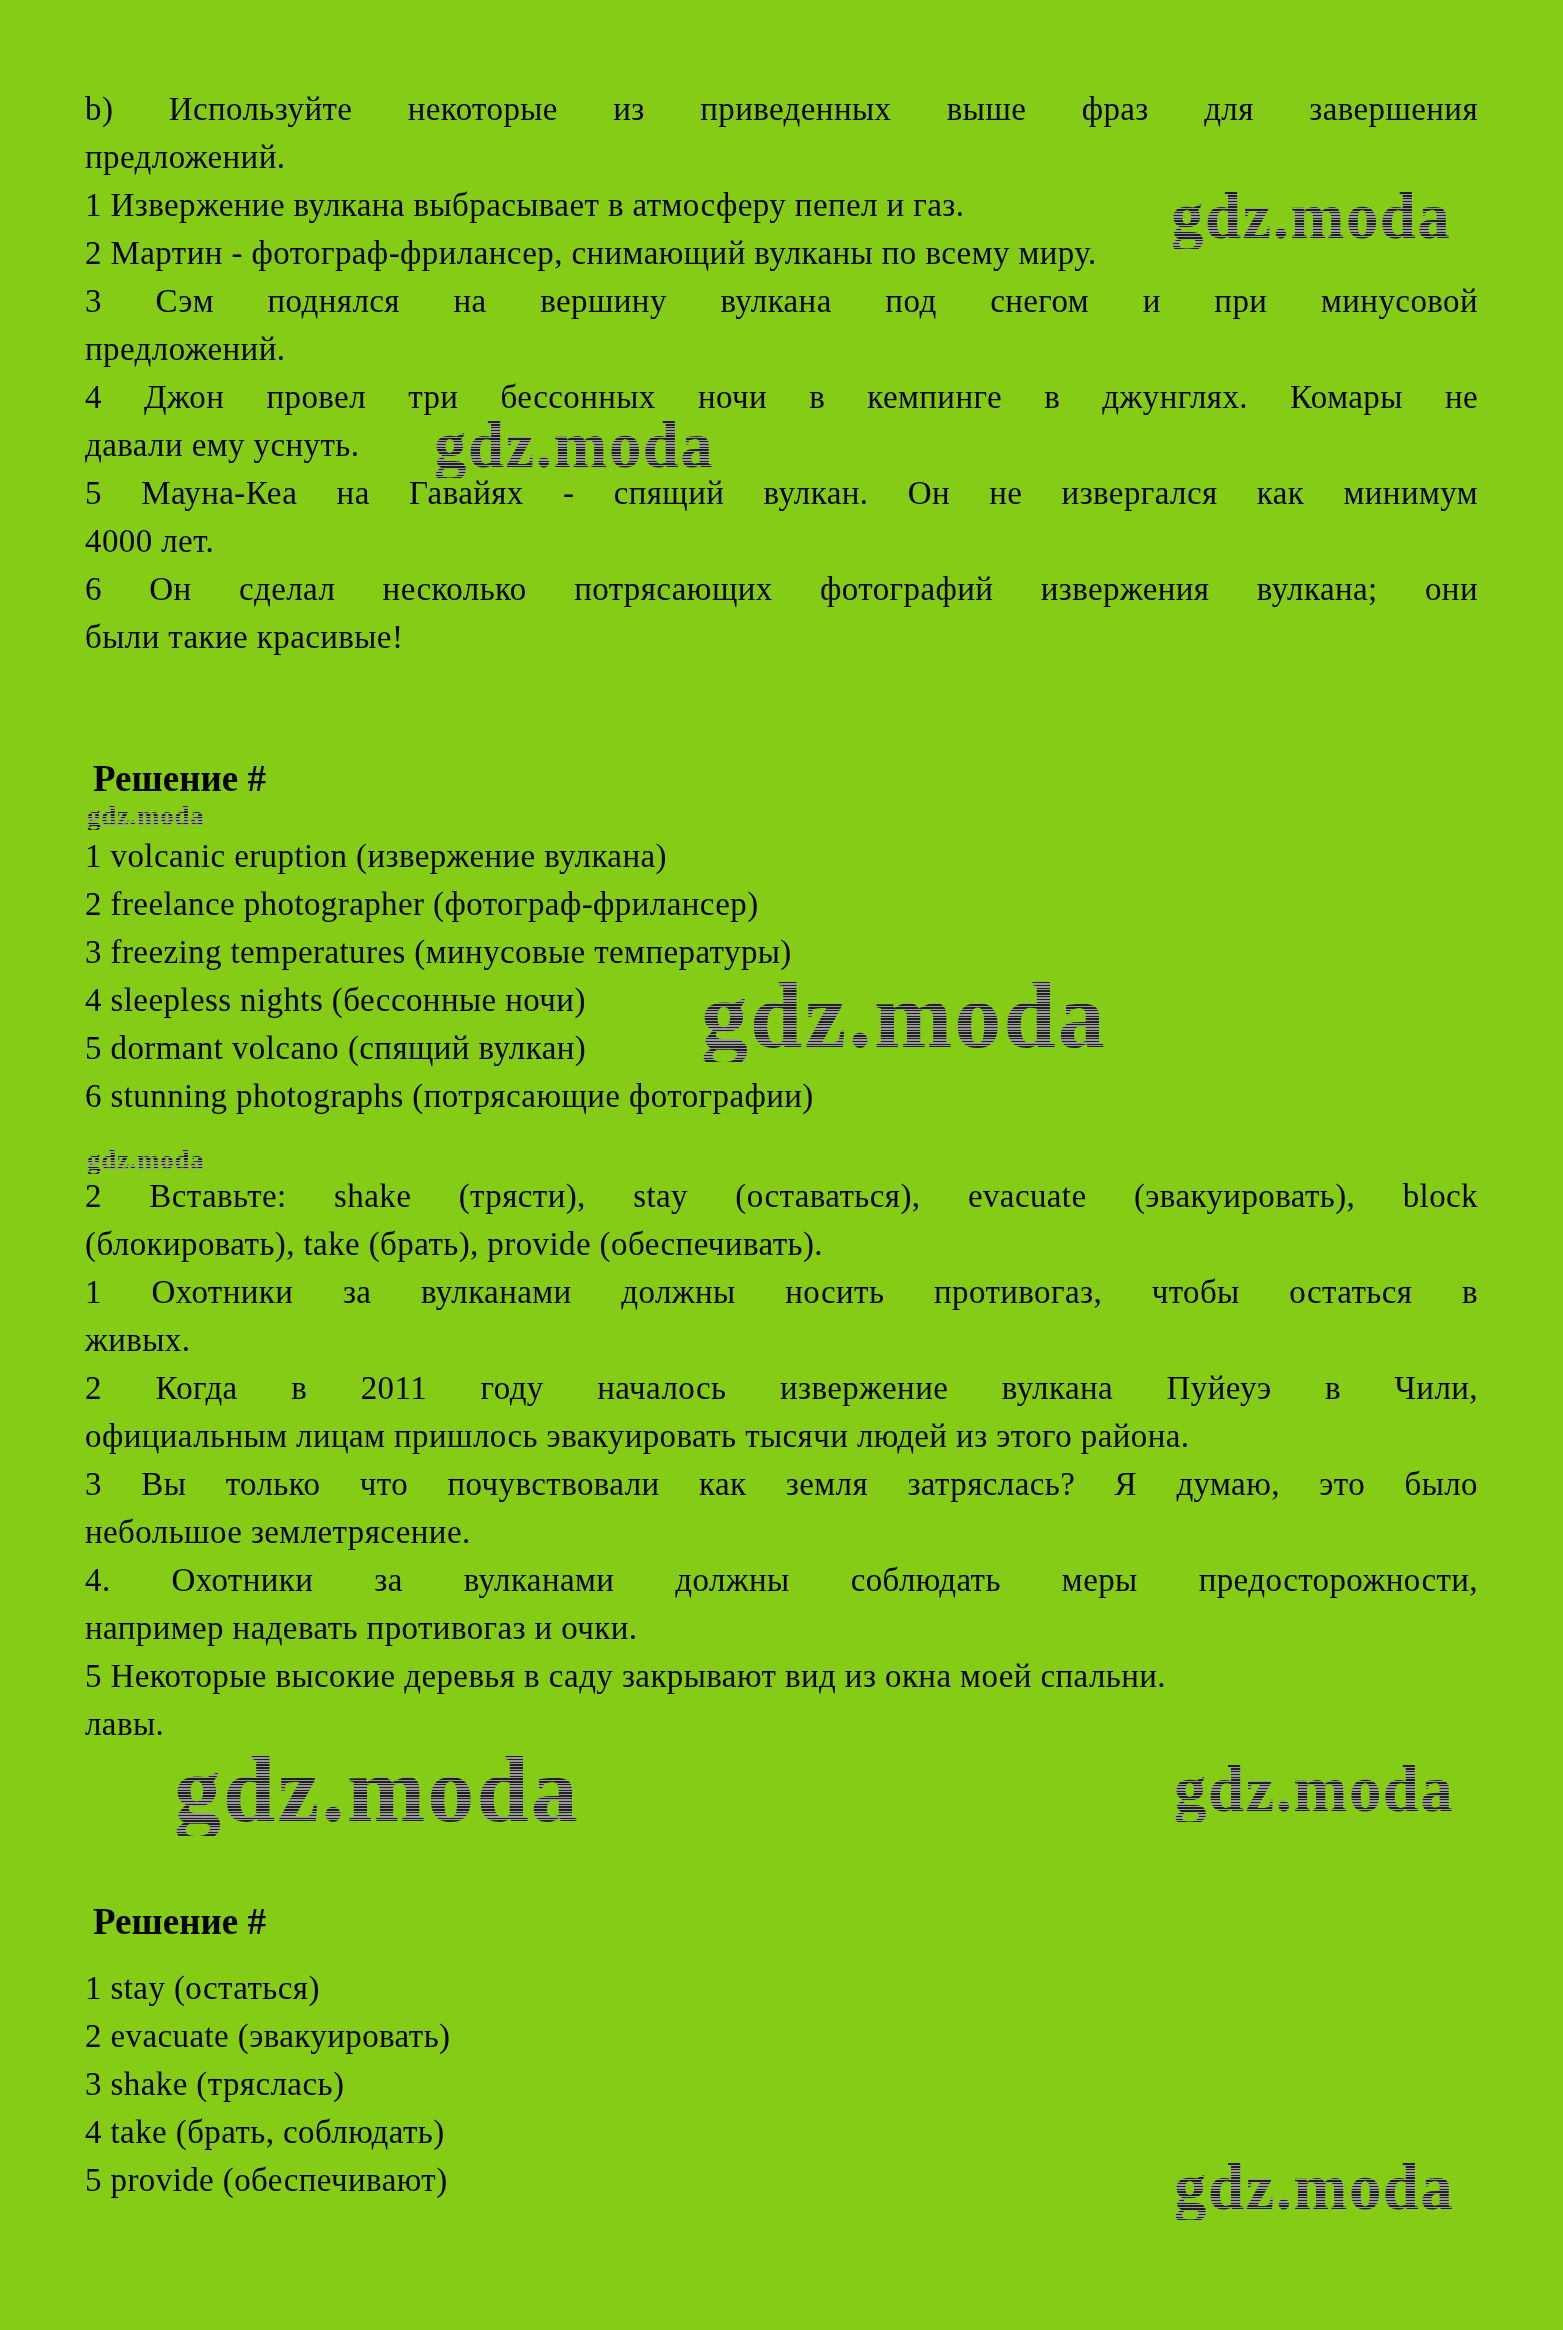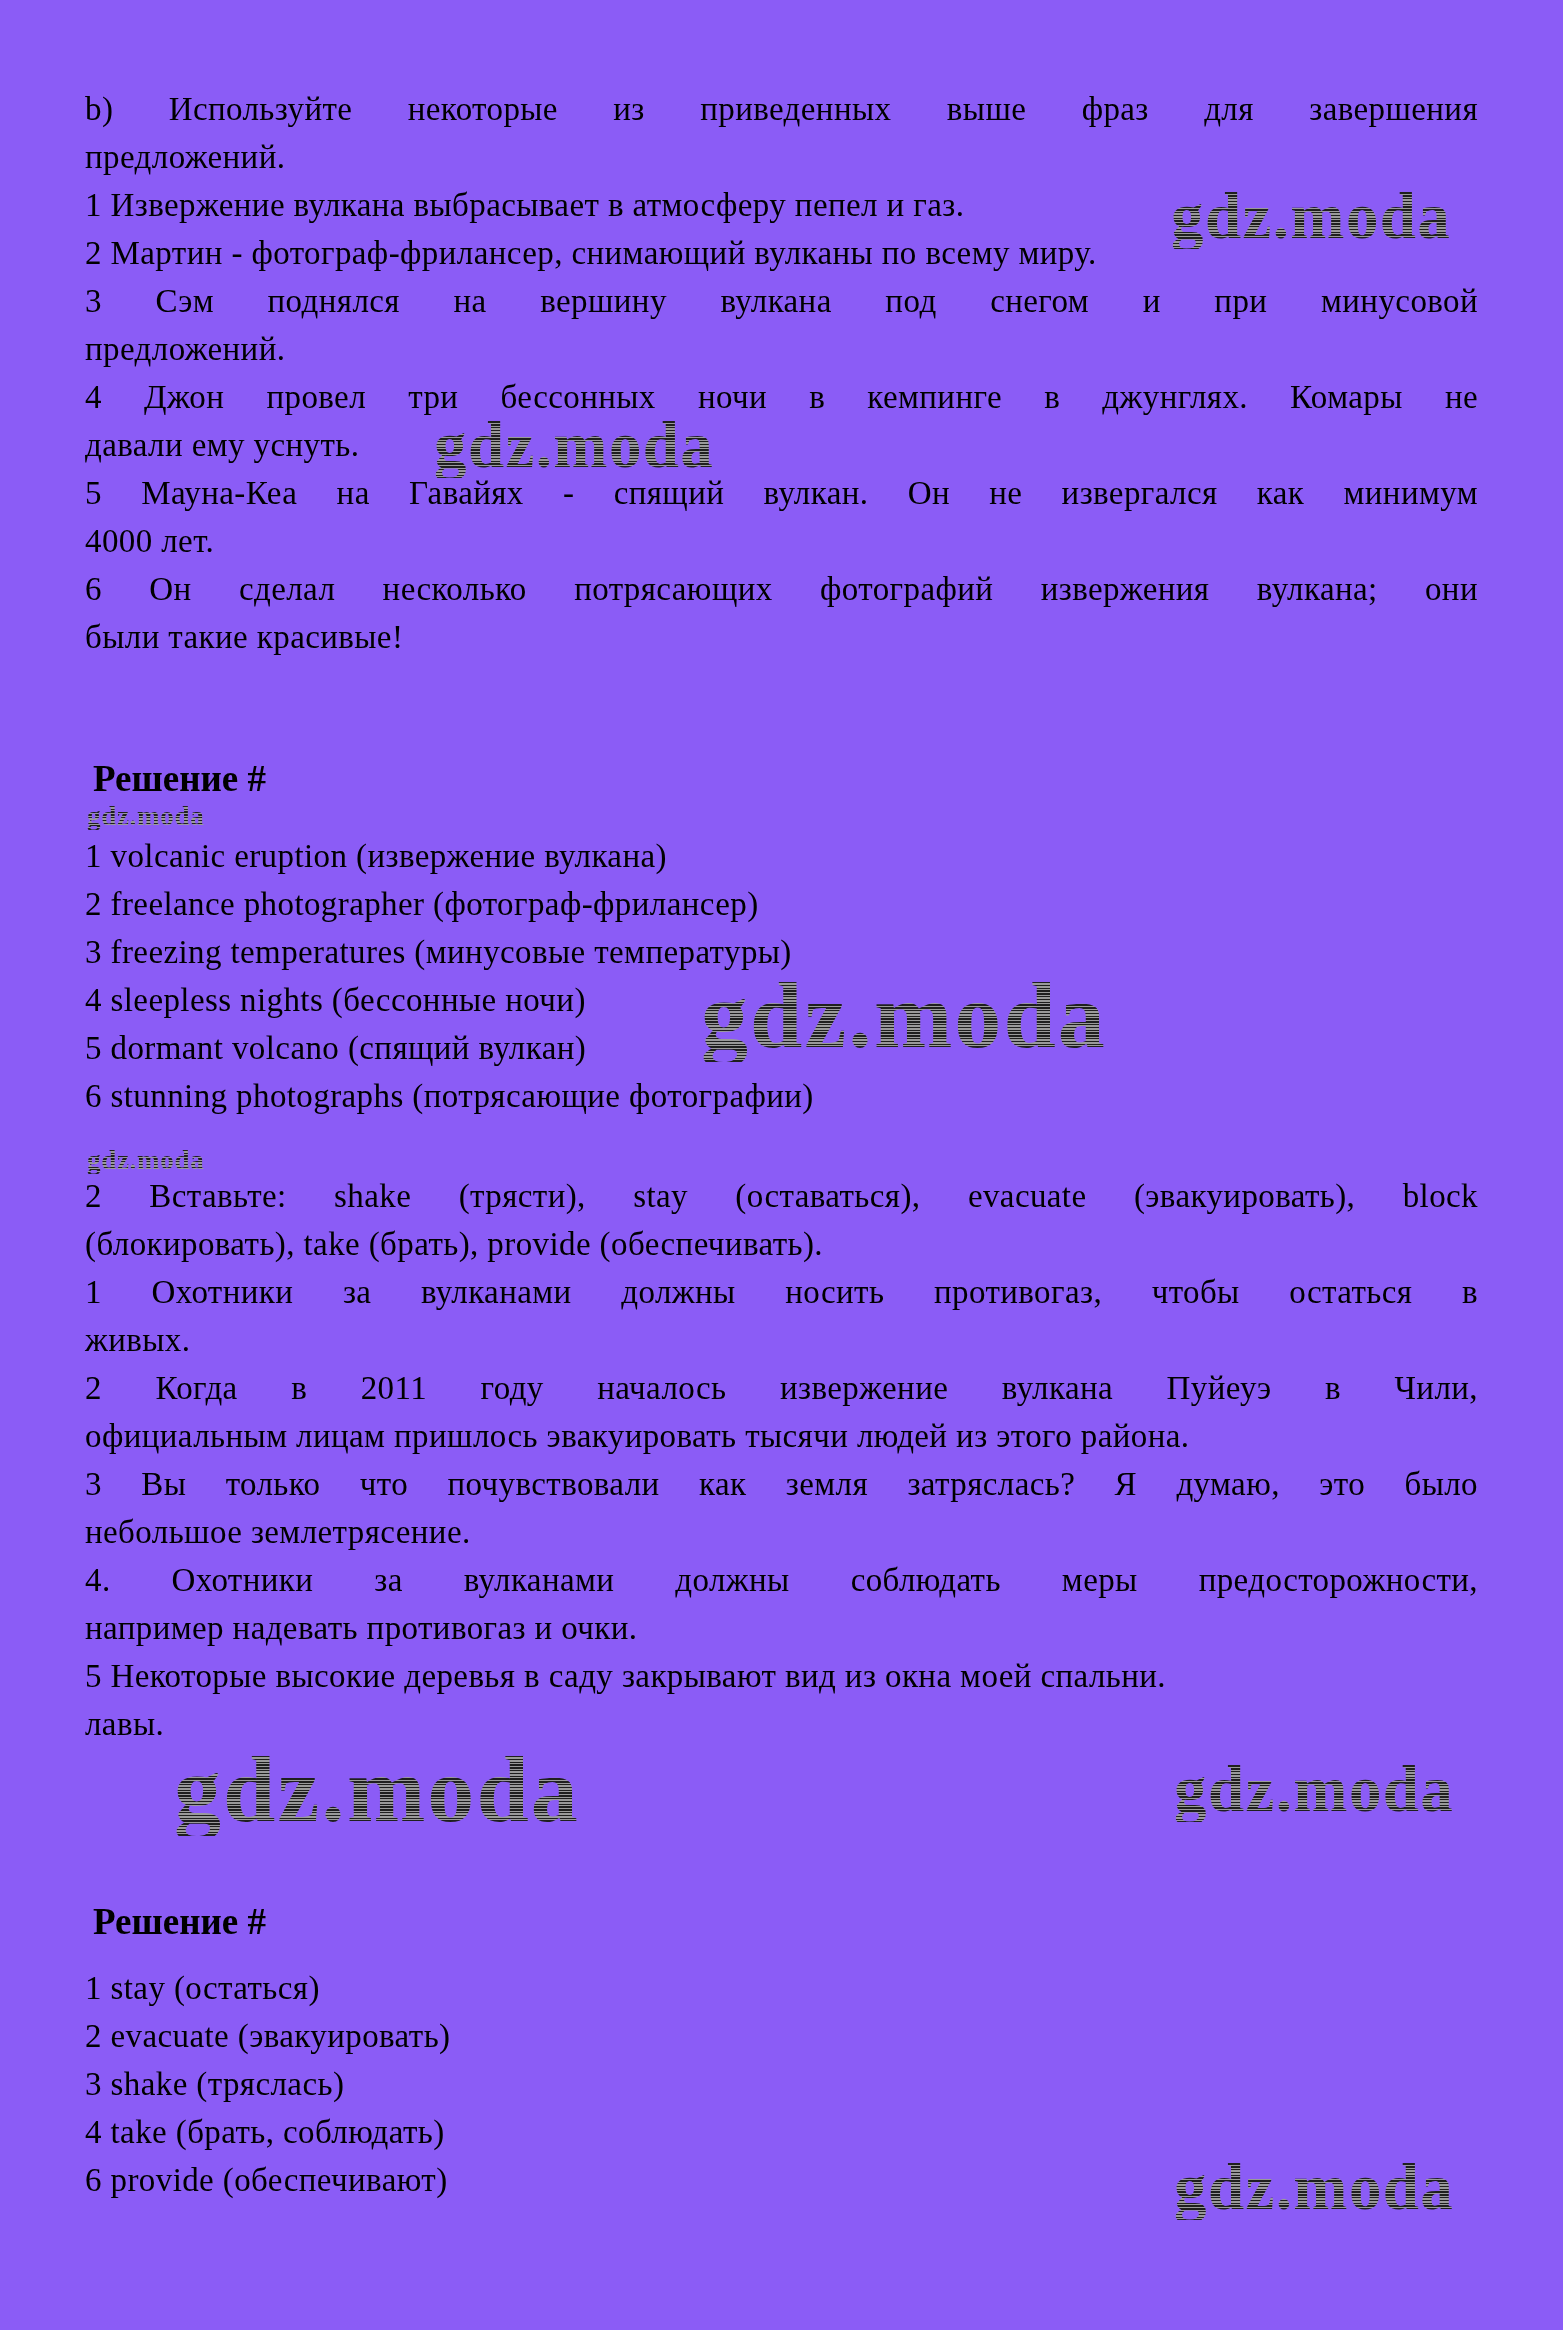--- a/index.html
+++ b/index.html
@@ -1,20 +1,20 @@
 <!DOCTYPE html>
 <html style="font-size:11.4px"><head>
 <meta charset="utf-8">
 <style>
   html,body{margin:0;padding:0;background:#e8e8e8;}
   .page{
     position:relative;
     width:1564px;
     height:2330px;
-    background:#8b5cf6;
+    background:#84cc16;
     overflow:hidden;
     font-family:"Liberation Serif","DejaVu Serif",serif;
     color:#000000;
   }
   .block{
     position:absolute;
     left:85px;
     width:1393px;
     font-size:33px;
     line-height:48px;
@@ -104,21 +104,21 @@
       <div class="line">лавы.</div>
     </div>
 
   <h2 class="heading" style="top:1892px">Решение #</h2>
 
   <div class="block" style="top:1964px">
       <div class="line">1 stay (остаться)</div>
       <div class="line">2 evacuate (эвакуировать)</div>
       <div class="line">3 shake (тряслась)</div>
       <div class="line">4 take (брать, соблюдать)</div>
-      <div class="line">6 provide (обеспечивают)</div>
+      <div class="line">5 provide (обеспечивают)</div>
     </div>
 
   <div class="wm wm-md" style="left:1171px;top:184px">gdz.moda</div>
 
   <div class="wm wm-md" style="left:434px;top:413px">gdz.moda</div>
 
   <div class="wm wm-lg" style="left:701px;top:968px">gdz.moda</div>
 
   <div class="wm wm-lg" style="left:174px;top:1742px">gdz.moda</div>
 

